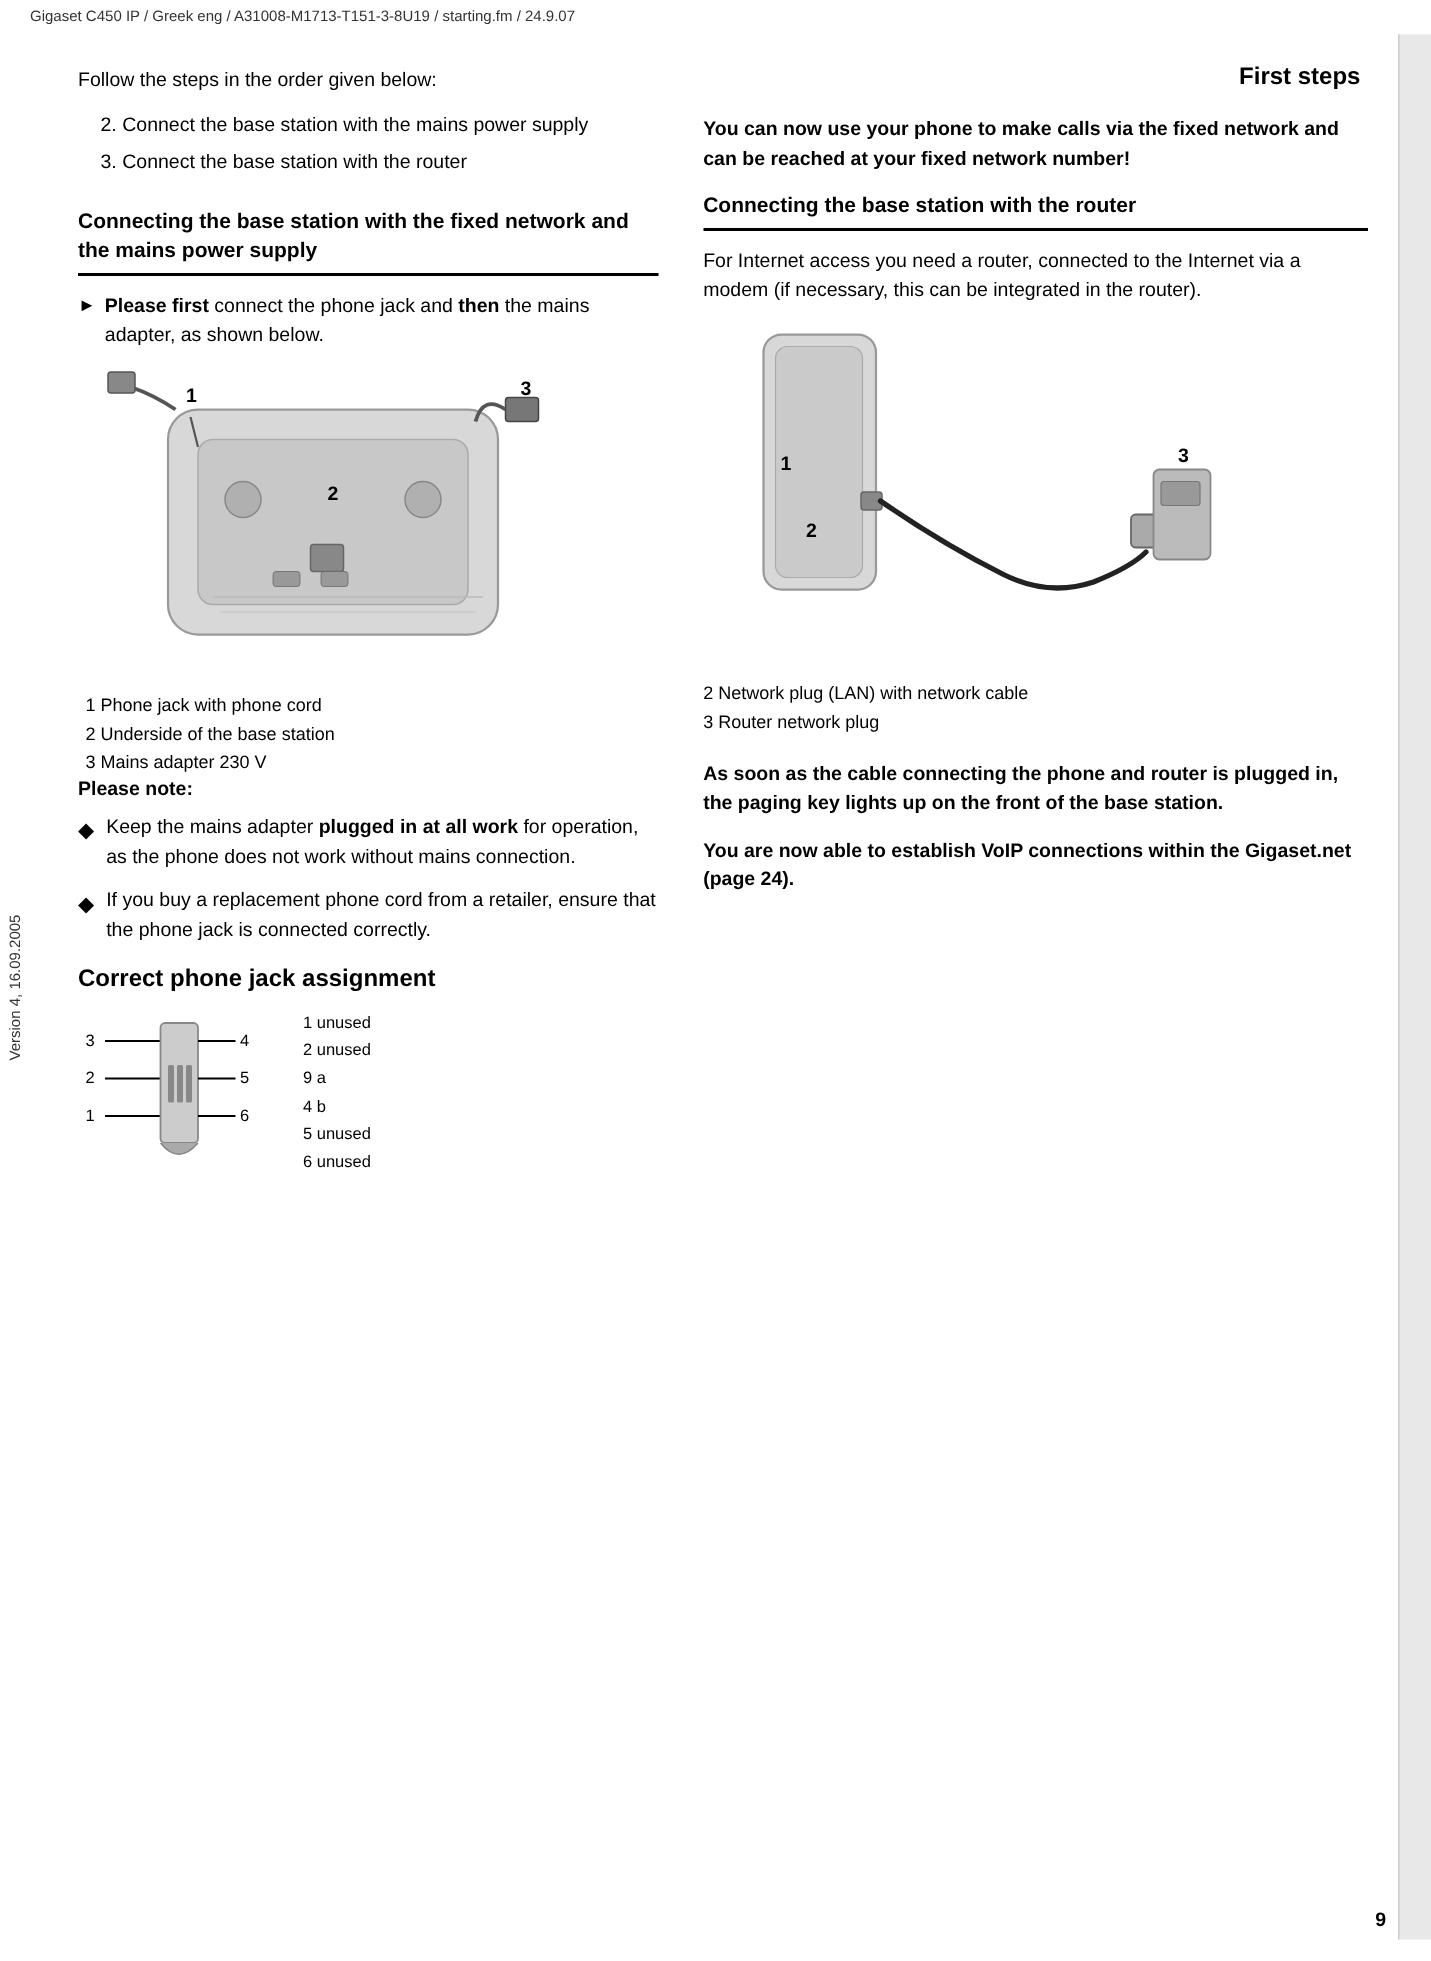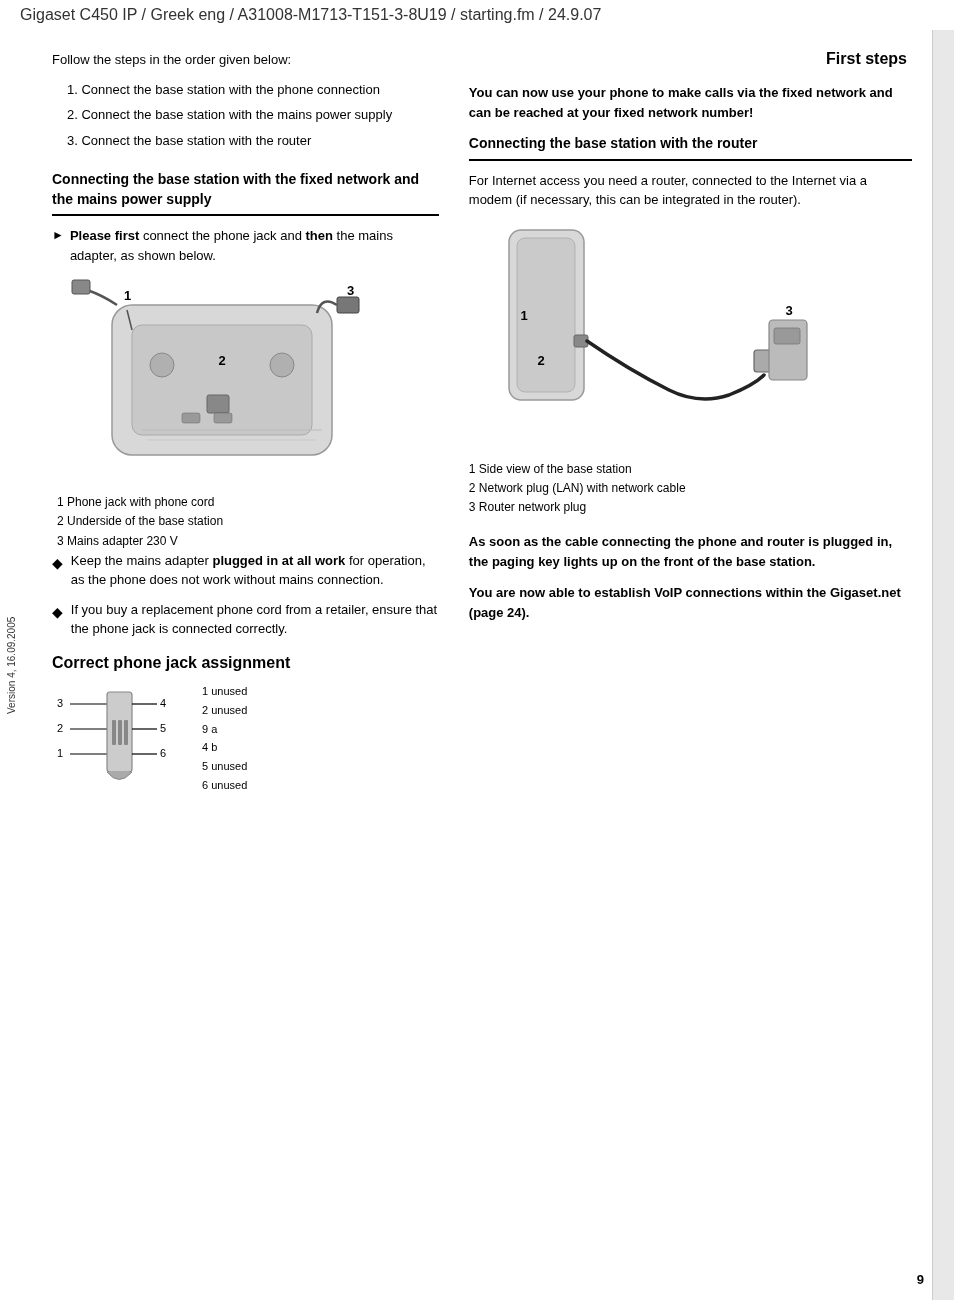--- a/index.html
+++ b/index.html
@@ -7,21 +7,21 @@
       font-family: Arial, sans-serif;
       font-size: 13px;
       color: #000;
       background: #fff;
       width: 954px;
       min-height: 1307px;
       position: relative;
     }
 
     .header-bar {
-      font-size: 16px;
+      font-size: 10px;
       color: #333;
       padding: 6px 20px;
       border-bottom: none;
     }
 
     .page-container {
       display: flex;
       width: 100%;
       min-height: 1270px;
     }
@@ -207,23 +207,20 @@
   </div>
 
   <div class="main-content">
 
     <div class="left-column">
 
       <p class="intro-text">Follow the steps in the order given below:</p>
 
       <ol class="numbered-list">
         <li>
-          <span>1.&nbsp;</span><span>Connect the base station with the phone connection</span>
-        </li>
-        <li>
           <span>2.&nbsp;</span><span>Connect the base station with the mains power supply</span>
         </li>
         <li>
           <span>3.&nbsp;</span><span>Connect the base station with the router</span>
         </li>
       </ol>
 
       <div class="section-heading">Connecting the base station with the fixed network and the mains power supply</div>
       <hr class="section-divider">
 
@@ -267,20 +264,21 @@
           <line x1="95" y1="165" x2="265" y2="165" stroke="#bbb" stroke-width="0.5"></line>
         </svg>
       </div>
 
       <ul class="caption-list">
         <li>1  Phone jack with phone cord</li>
         <li>2  Underside of the base station</li>
         <li>3  Mains adapter 230 V</li>
       </ul>
 
+      <div class="please-note-heading">Please note:</div>
 
       <div class="bullet-item">
         <span class="bullet-diamond">◆</span>
         <span>
           Keep the mains adapter <strong>plugged in at all work</strong> for operation, as the phone does not work without mains connection.
         </span>
       </div>
 
       <div class="bullet-item">
         <span class="bullet-diamond">◆</span>
@@ -365,21 +363,20 @@
           <rect x="285" y="130" width="30" height="22" rx="3" fill="#aaa" stroke="#666" stroke-width="1.2"></rect>
 
           <rect x="300" y="100" width="38" height="60" rx="4" fill="#bbb" stroke="#888" stroke-width="1.2"></rect>
           <rect x="305" y="108" width="26" height="16" rx="2" fill="#999" stroke="#777" stroke-width="0.8"></rect>
 
           <text x="320" y="95" font-size="13" font-weight="bold" fill="#000" text-anchor="middle">3</text>
         </svg>
       </div>
 
       <ul class="right-caption-list">
-        <li>1  Side view of the base station</li>
         <li>2  Network plug (LAN) with network cable</li>
         <li>3  Router network plug</li>
       </ul>
 
       <p class="bold-paragraph">As soon as the cable connecting the phone and router is plugged in, the paging key lights up on the front of the base station.</p>
 
       <p class="bold-paragraph">You are now able to establish VoIP connections within the Gigaset.net (page 24).</p>
 
     </div>
   </div>

